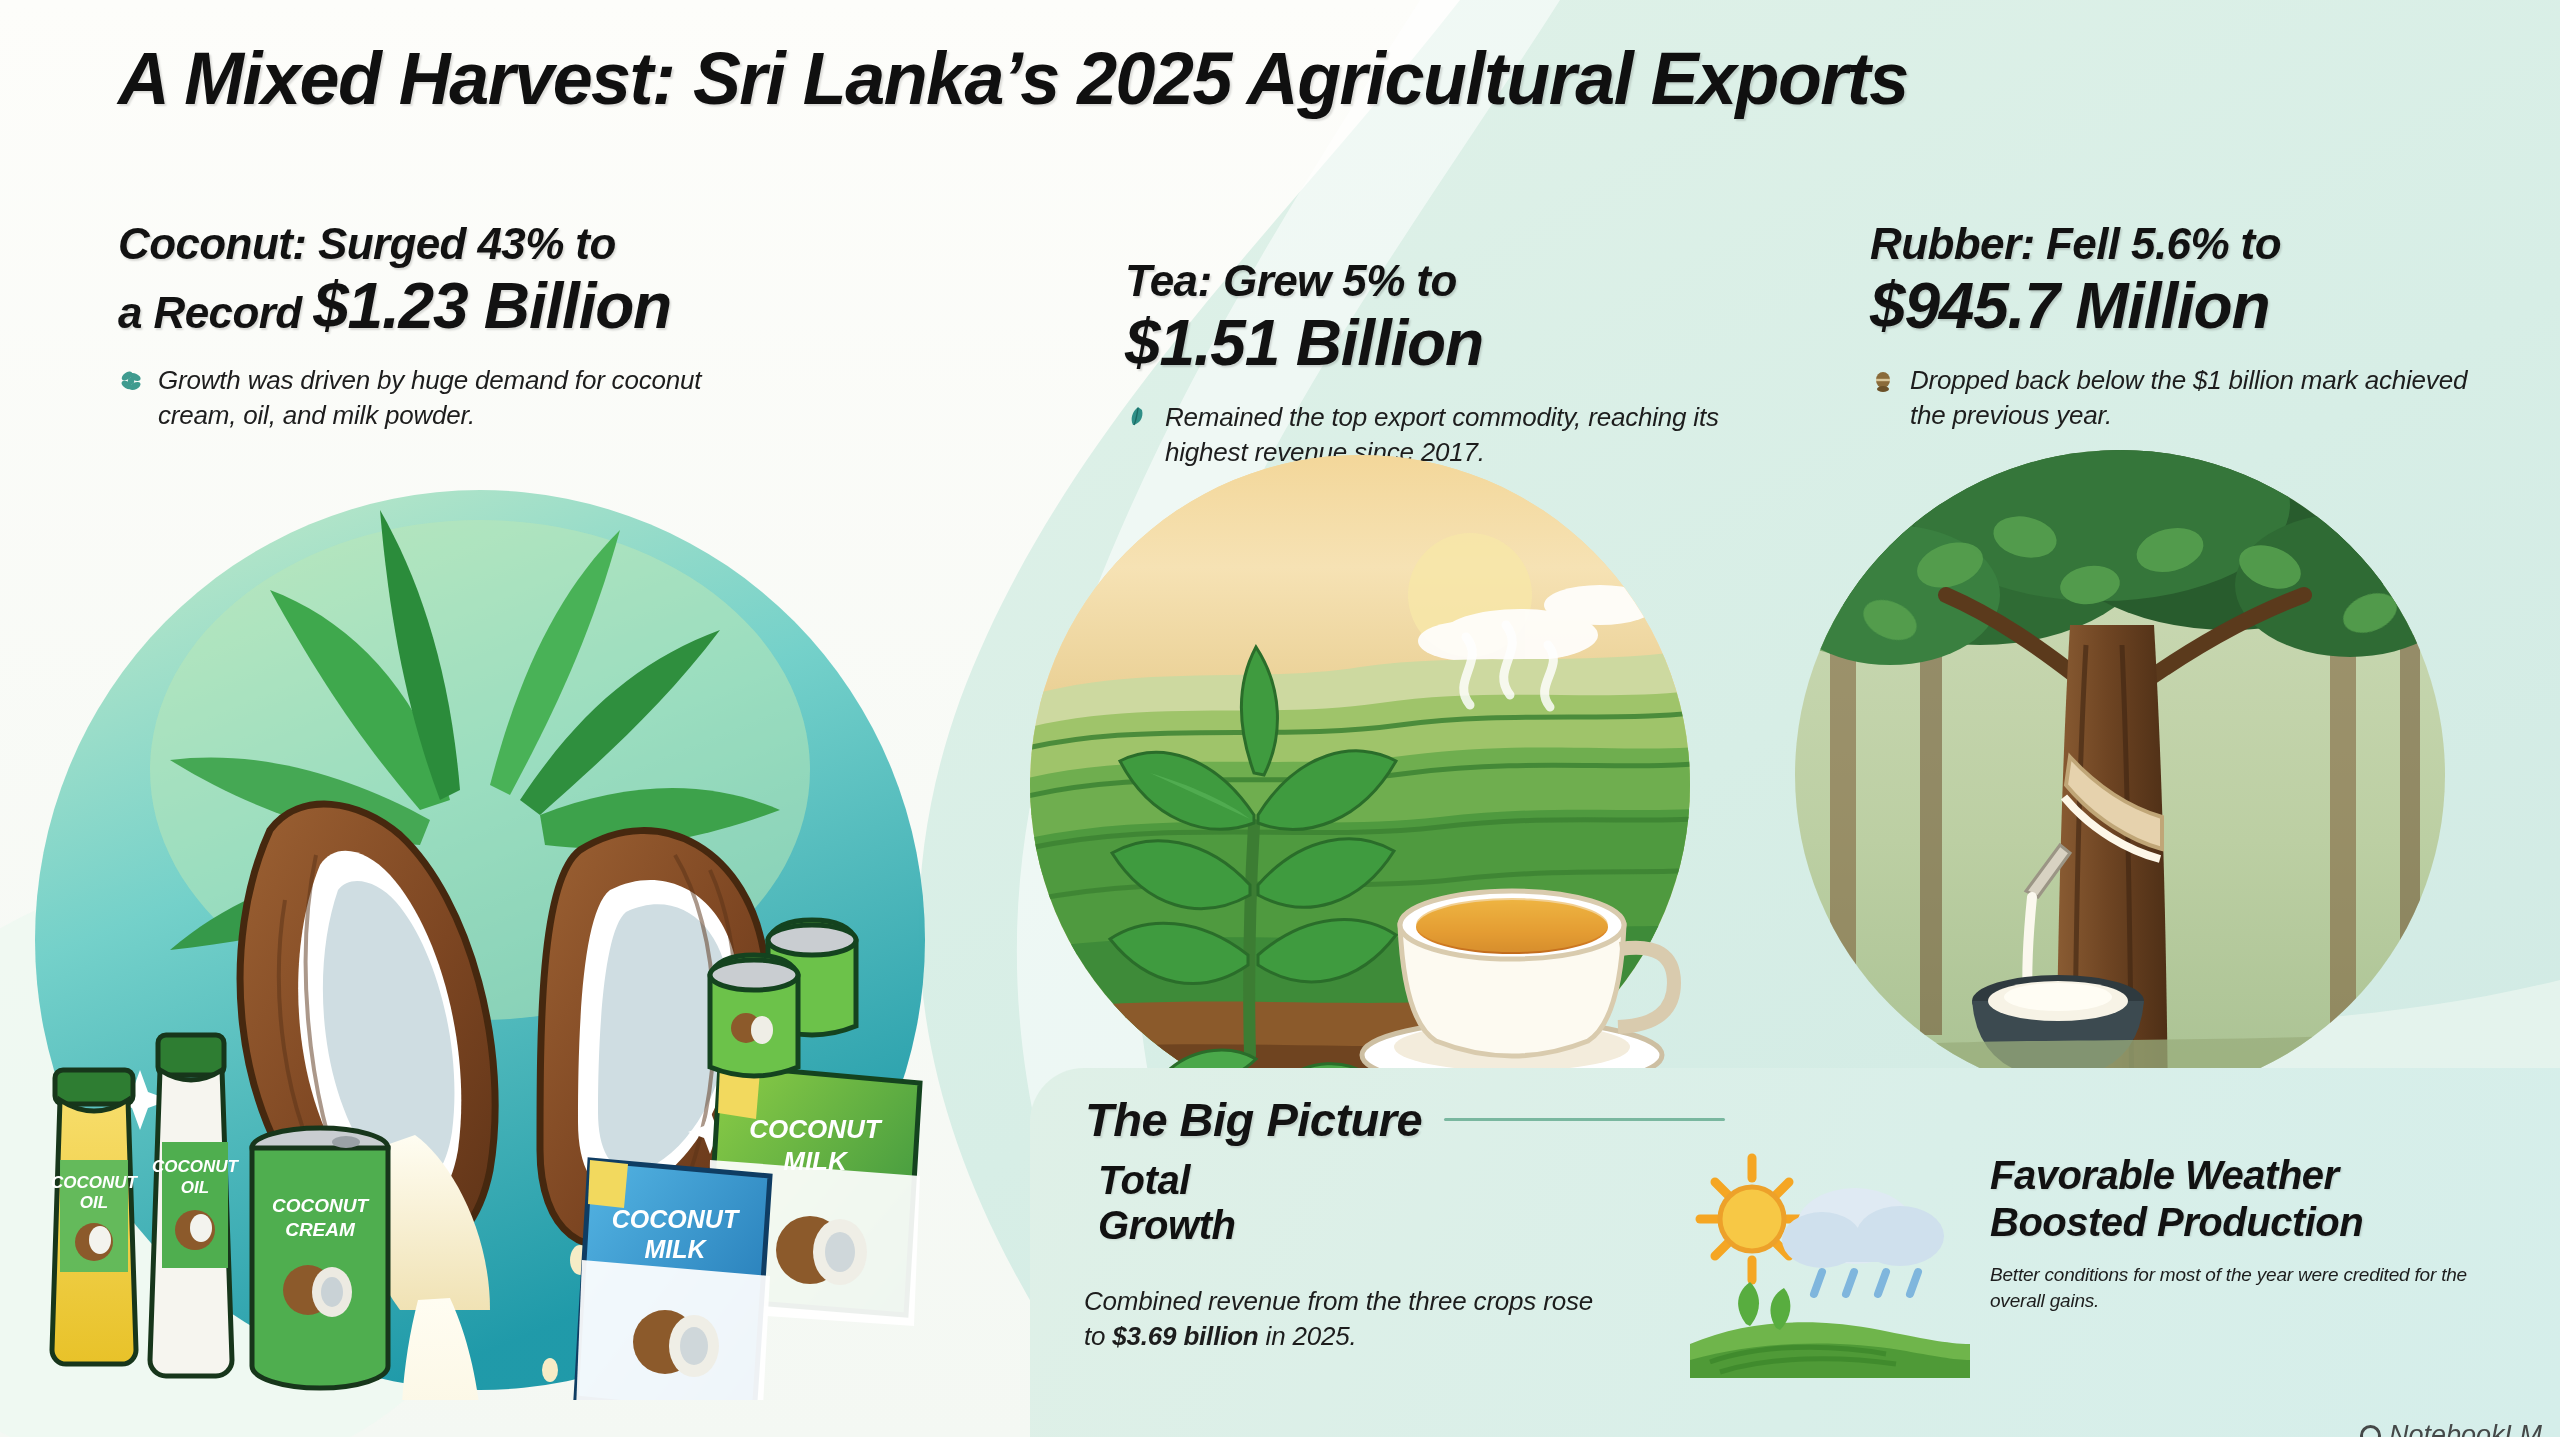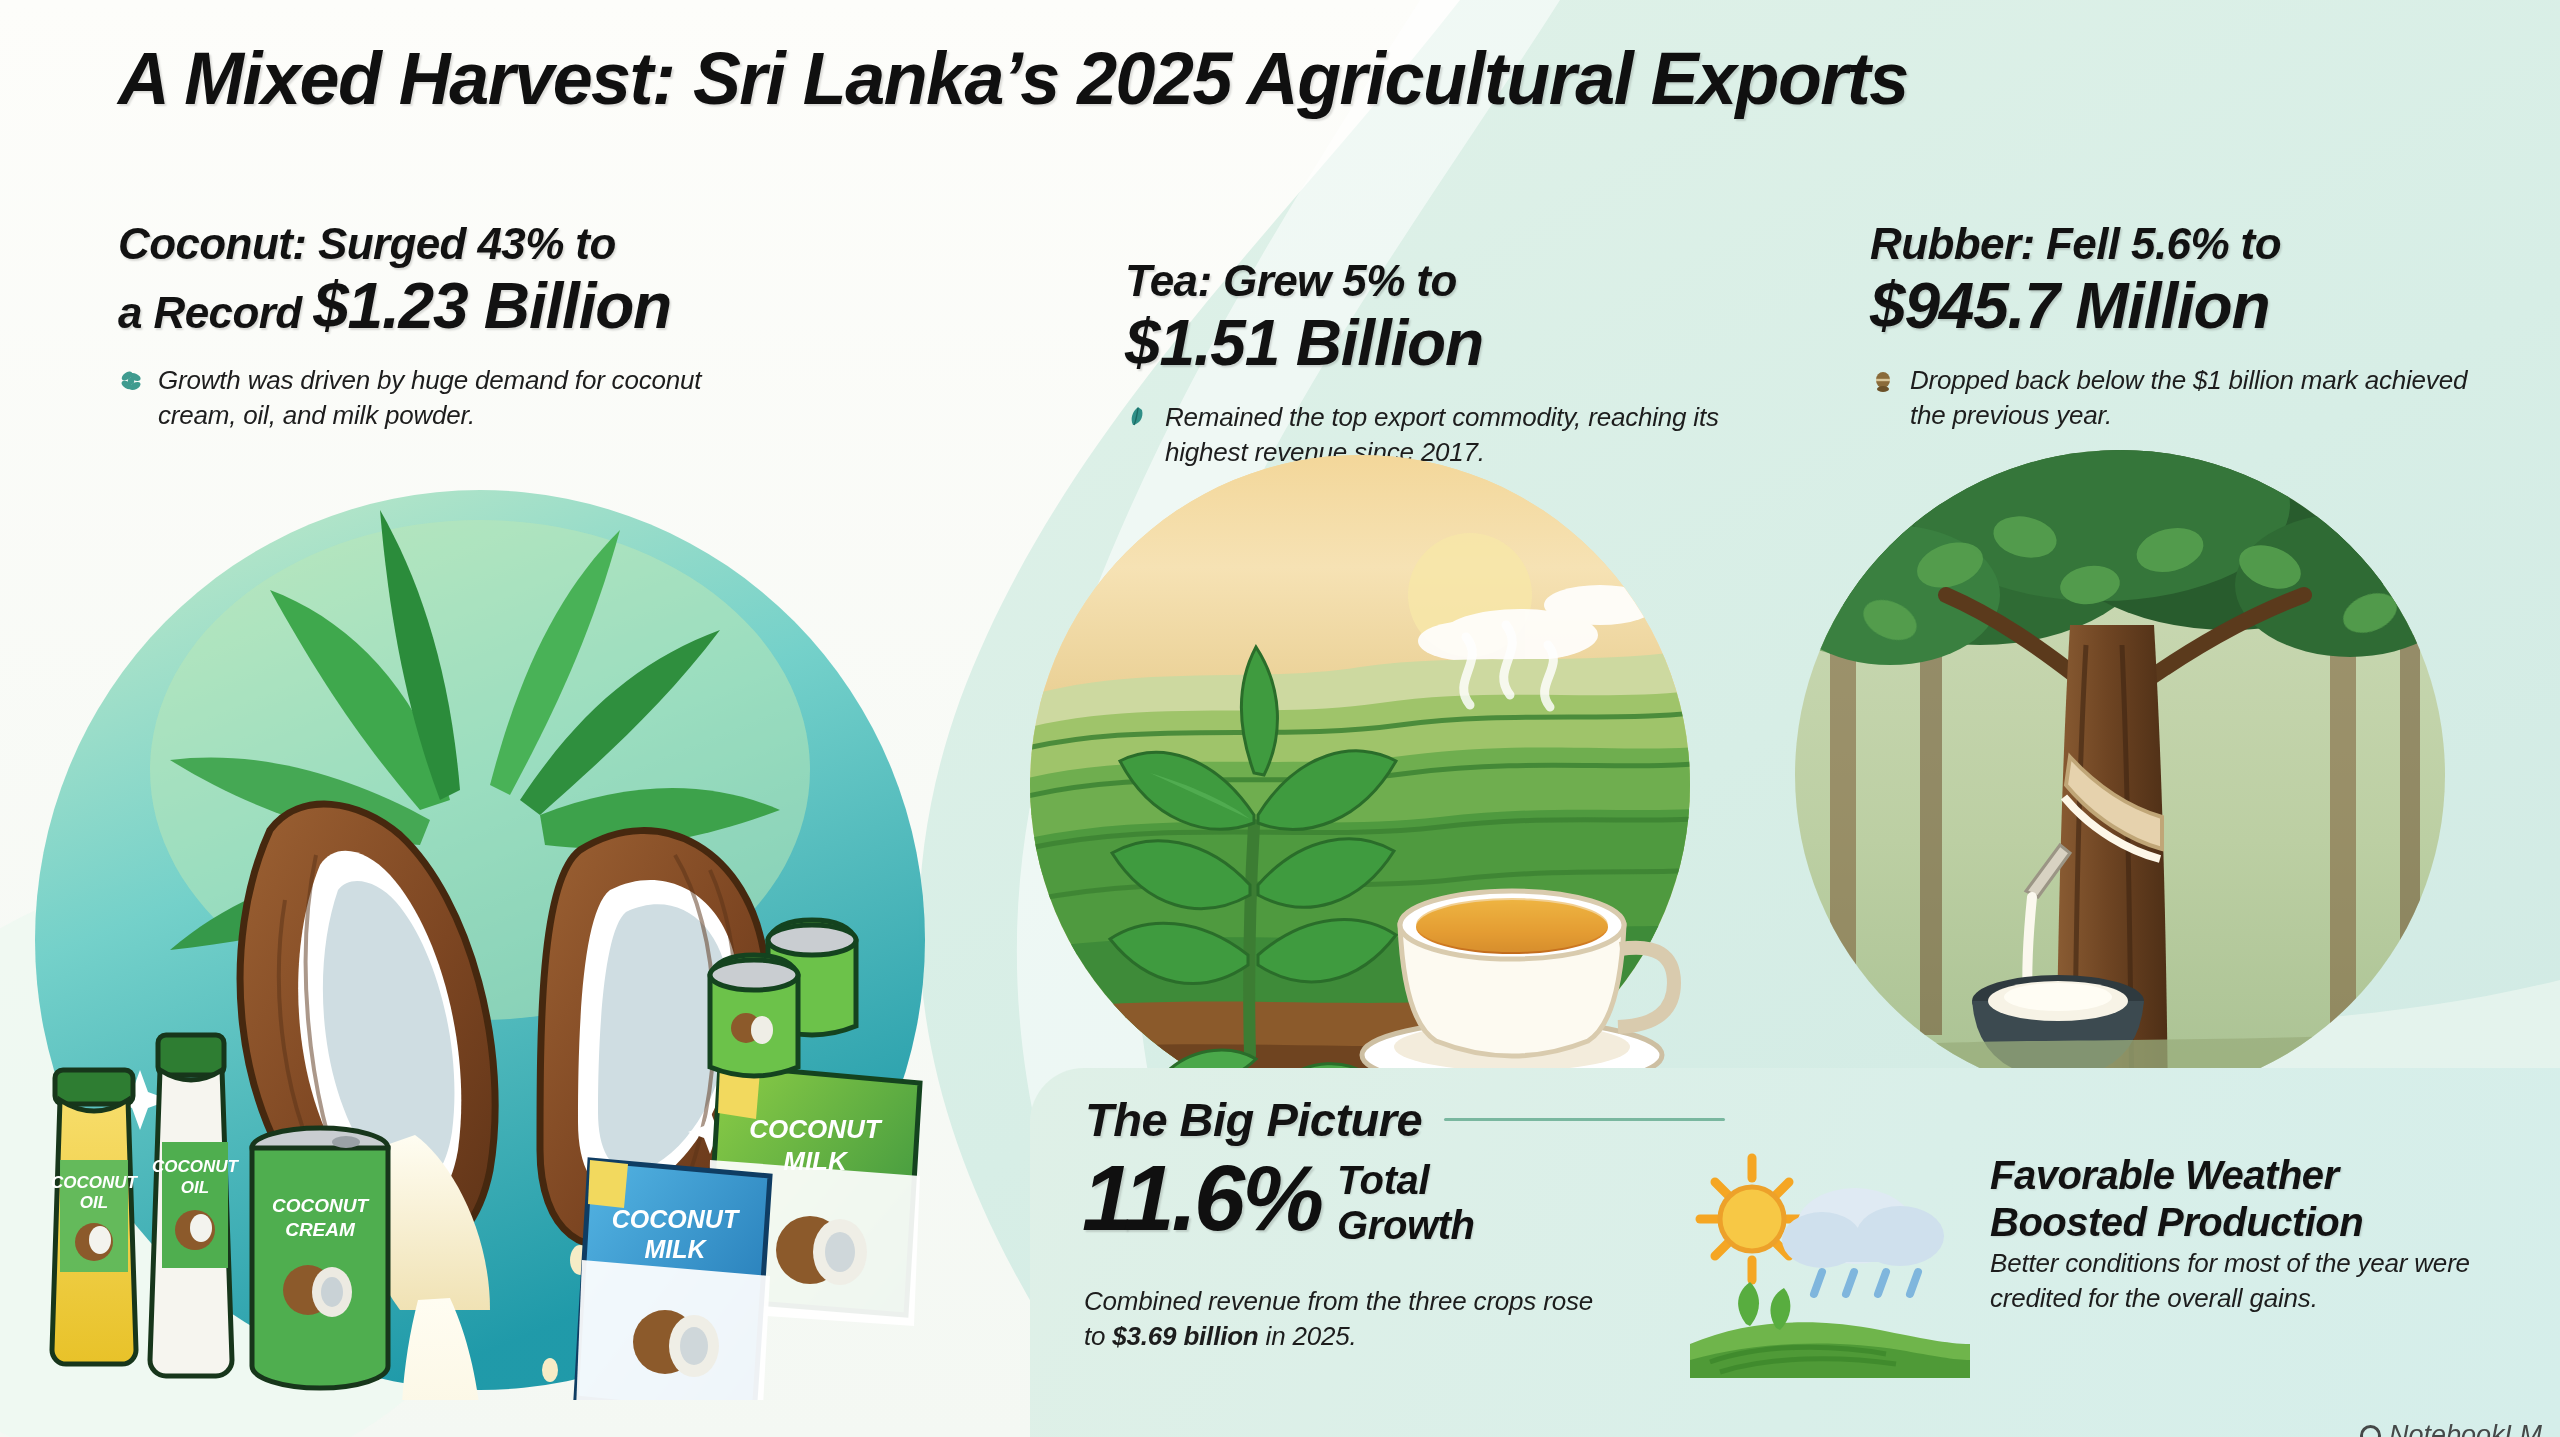--- a/index.html
+++ b/index.html
@@ -96,21 +96,21 @@
   .bp-note b { font-weight:bold; }
 
   .bp-weather-ico { position:absolute; left:660px; top:80px; width:280px; height:230px; }
   .bp-weather-txt { position:absolute; left:960px; top:84px; width:530px; }
   .bp-wh {
     font-size:40px; font-weight:bold; color:#121212;
     line-height:1.18; letter-spacing:-0.5px;
     text-shadow:1.2px 1.2px 2px rgba(0,0,0,0.12);
   }
   .bp-wnote {
-    margin-top:0; font-size:26px; line-height:1.33;
+    margin-top:16px; font-size:19px; line-height:1.33;
     color:#1d1d1d; letter-spacing:-0.2px;
   }
 
   
   .watermark {
     position:absolute; right:18px; bottom:-14px;
     display:flex; align-items:center; gap:8px;
     font-size:27px; color:#2c2c2c; opacity:0.85;
     white-space:nowrap;
   }
@@ -507,21 +507,20 @@
   </svg>
 
   <div class="bigpic">
 
     <div class="bp-title-row">
       <span class="bp-title">The Big Picture</span>
       <span class="bp-rule"></span>
     </div>
 
     <div class="bp-stat">
-      <span class="bp-pct">11.6%</span>
       <span class="bp-growth">
         <span>Total</span><br>
         <span>Growth</span>
       </span>
     </div>
 
     <div class="bp-note">
       <span>Combined revenue from the three crops rose to </span><b>$3.69 billion</b><span> in 2025.</span>
     </div>
 

